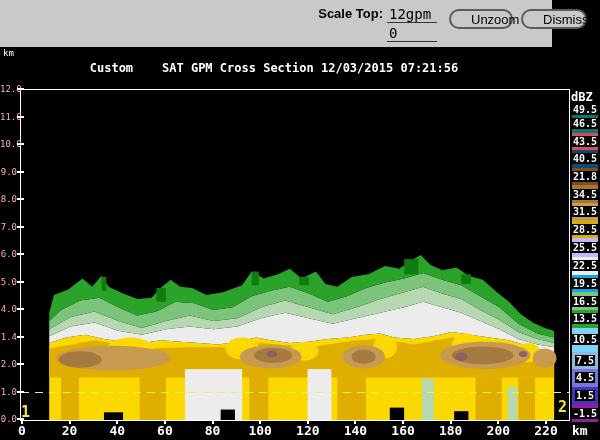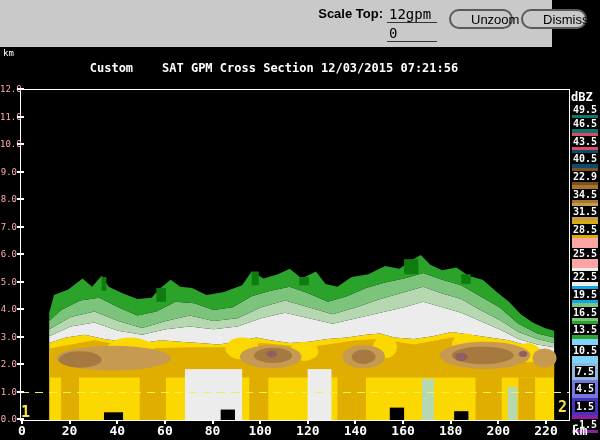--- a/index.html
+++ b/index.html
@@ -115,21 +115,21 @@
       <div class="ytick" style="top:194px">8.0</div>
       <div class="ytickmark" style="top:198px"></div>
       <div class="ytick" style="top:221.5px">7.0</div>
       <div class="ytickmark" style="top:225.5px"></div>
       <div class="ytick" style="top:249px">6.0</div>
       <div class="ytickmark" style="top:253px"></div>
       <div class="ytick" style="top:276.5px">5.0</div>
       <div class="ytickmark" style="top:280.5px"></div>
       <div class="ytick" style="top:304px">4.0</div>
       <div class="ytickmark" style="top:308px"></div>
-      <div class="ytick" style="top:331.5px">3.0</div>
+      <div class="ytick" style="top:331.5px">1.4</div>
       <div class="ytickmark" style="top:335.5px"></div>
       <div class="ytick" style="top:359px">2.0</div>
       <div class="ytickmark" style="top:363px"></div>
       <div class="ytick" style="top:386.5px">1.0</div>
       <div class="ytickmark" style="top:390.5px"></div>
       <div class="ytick" style="top:414px">0.0</div>
       <div class="ytickmark" style="top:418px"></div>
       <div class="xtickmark" style="left:21px"></div>
       <div class="xtick" style="left:2px">0</div>
       <div class="xtickmark" style="left:68.636px"></div>
@@ -167,32 +167,32 @@
       <div class="cbar-row" style="height: 17.6px; background: #0f766e;">
         <span class="cbar-lab">46.5</span>
       </div>
       <div class="cbar-row" style="height: 17.6px; background: rgb(220, 74, 98);">
         <span class="cbar-lab">43.5</span>
       </div>
       <div class="cbar-row" style="height: 17.6px; background: #0c4a6e;">
         <span class="cbar-lab">40.5</span>
       </div>
       <div class="cbar-row" style="height: 17.6px; background: rgb(125, 79, 30);">
-        <span class="cbar-lab">22.9</span>
+        <span class="cbar-lab">21.8</span>
       </div>
       <div class="cbar-row" style="height: 17.6px; background: rgb(168, 118, 47);">
         <span class="cbar-lab">34.5</span>
       </div>
       <div class="cbar-row" style="height: 17.6px; background: rgb(199, 154, 82);">
         <span class="cbar-lab">31.5</span>
       </div>
       <div class="cbar-row" style="height: 17.6px; background: rgb(216, 174, 0);">
         <span class="cbar-lab">28.5</span>
       </div>
-      <div class="cbar-row" style="height: 30px; background: #fca5a5;">
+      <div class="cbar-row" style="height: 19px; background: #c4b5fd;">
         <span class="cbar-lab">25.5</span>
       </div>
       <div class="cbar-row" style="height: 17.6px; background: rgb(237, 237, 237); align-items: center;">
         <span class="cbar-lab">22.5</span>
       </div>
       <div class="cbar-row" style="height: 17.6px; background: #0ea5e9;">
         <span class="cbar-lab">19.5</span>
       </div>
       <div class="cbar-row" style="height: 17.6px; background: rgb(124, 196, 124);">
         <span class="cbar-lab">16.5</span>

